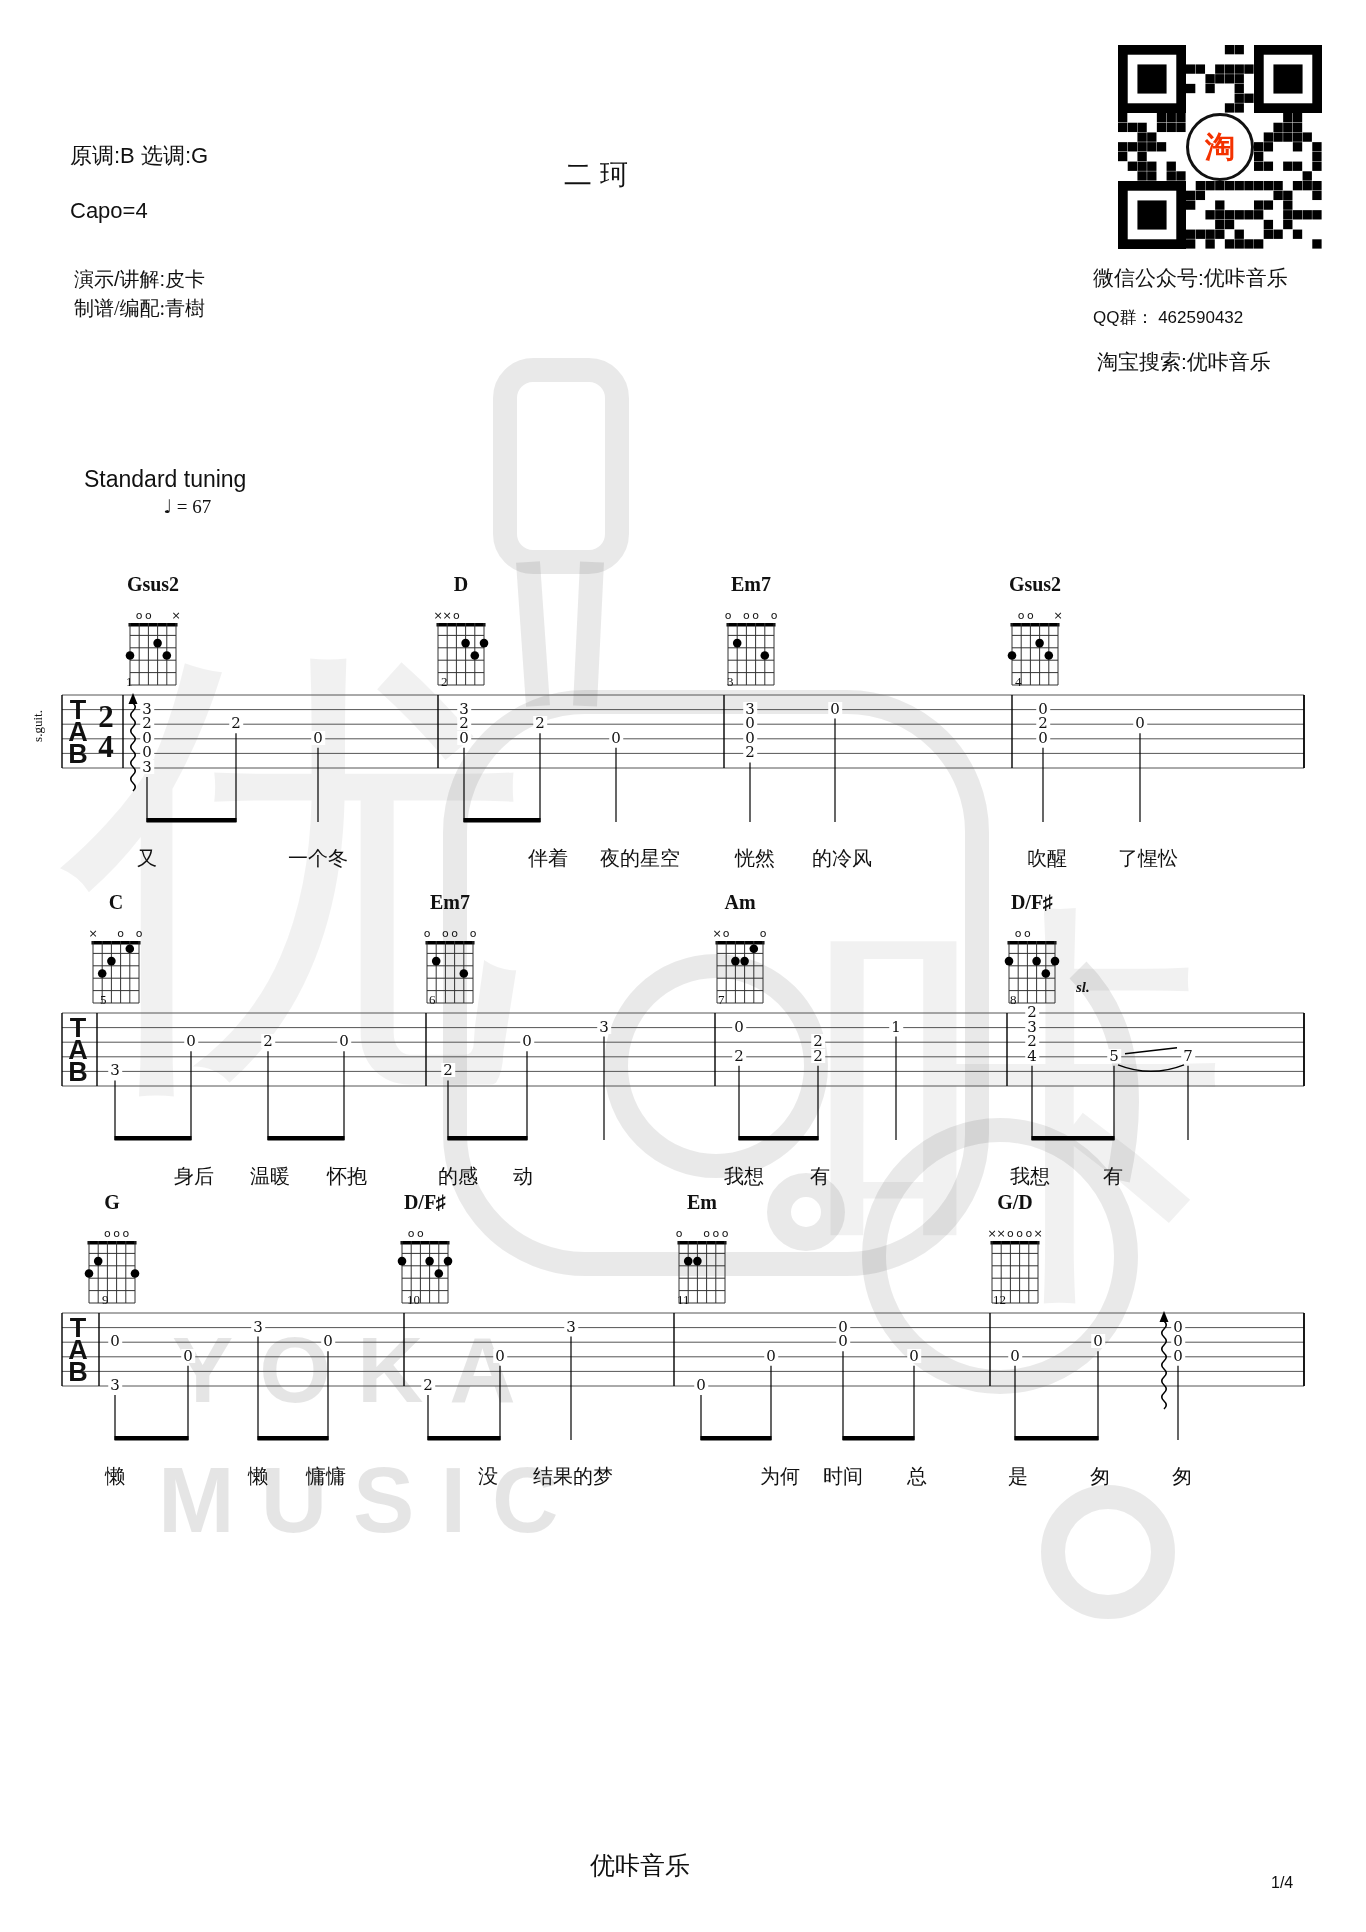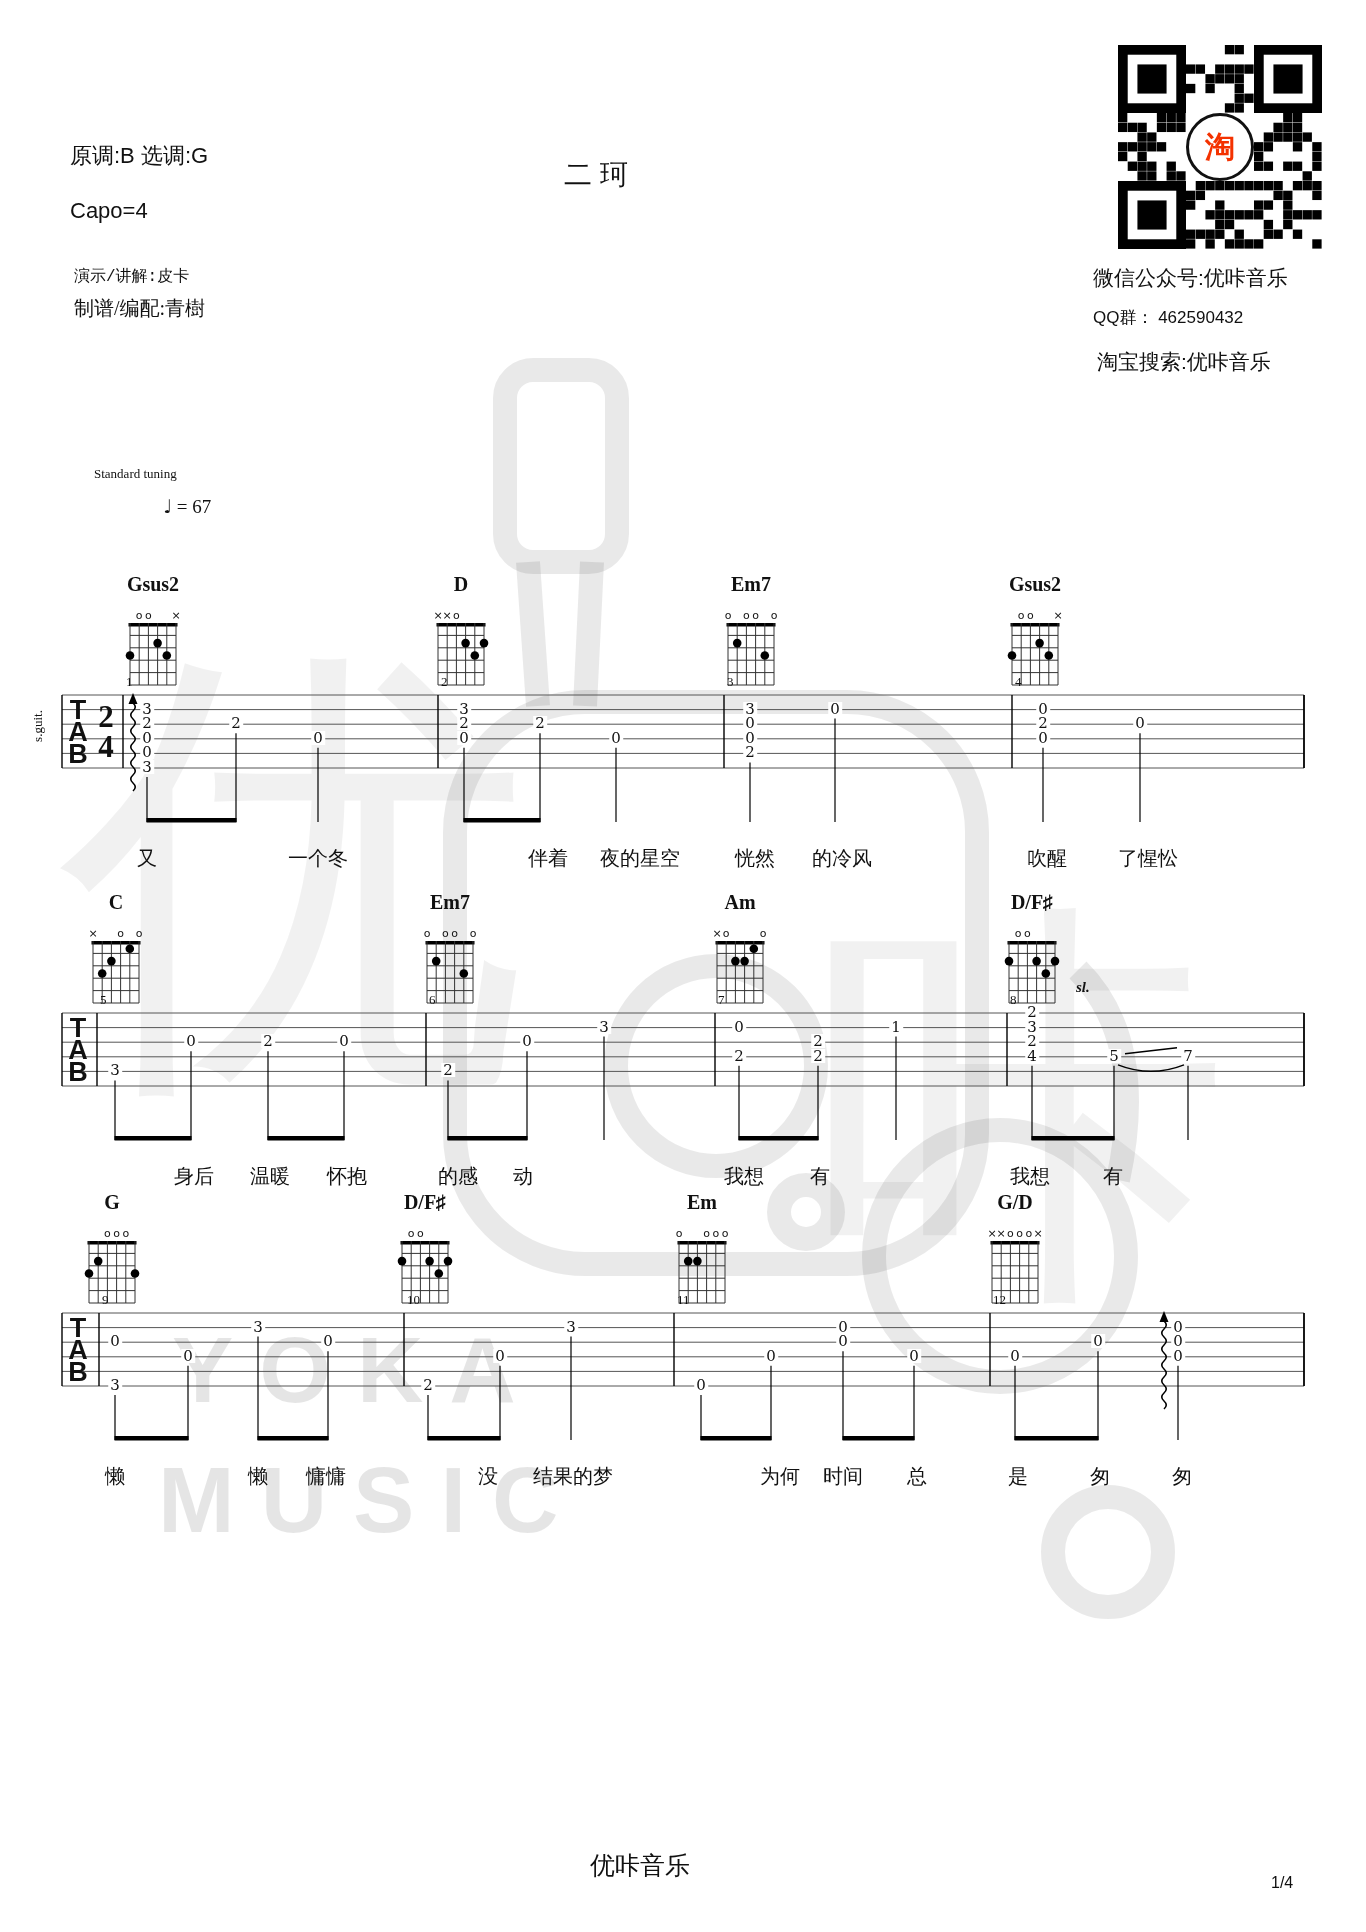--- a/index.html
+++ b/index.html
@@ -11,26 +11,26 @@
   #score-svg{position:absolute;left:0;top:0;z-index:2;}
   #text-layer{position:absolute;left:0;top:0;width:100%;height:100%;z-index:3;}
   #hdr-layer{position:absolute;left:0;top:0;width:100%;height:100%;z-index:4;}
   .wm-text{position:absolute;color:rgba(0,0,0,0.10);font-weight:bold;letter-spacing:26px;
            font-size:92px;font-family:"Liberation Sans",sans-serif;}
   .wm-cjk{position:absolute;color:rgba(0,0,0,0.055);font-family:"Liberation Serif",serif;}
   #title{left:600px;top:66px;font-size:55px;font-weight:bold;letter-spacing:10px;}
   #artist{left:600px;top:156px;font-size:28px;letter-spacing:8px;}
   #keyline{left:70px;top:141px;font-size:22px;}
   #capo{left:70px;top:198px;font-size:22px;}
-  #credit1{left:74px;top:266px;font-size:16px;font-family:Liberation Mono, monospace;}
+  #credit1{left:74px;top:266px;font-size:20px;font-family:Liberation Sans, sans-serif;}
   #credit2{left:74px;top:295px;font-size:20px;font-family:"Liberation Serif",serif;}
   #wechat{left:1093px;top:264px;font-size:21px;}
   #qq{left:1093px;top:306px;font-size:17px;}
   #taobao{left:1097px;top:348px;font-size:21px;}
-  #tuning{left:94px;top:466px;font-size:13px;font-family:Liberation Serif, serif;}
+  #tuning{left:84px;top:466px;font-size:23px;font-family:Liberation Sans, sans-serif;}
   #tempo{left:163px;top:495px;font-size:19px;font-weight:normal;font-family:"Liberation Serif",serif;}
   #sguit{left:22px;top:718px;font-size:13px;font-family:"Liberation Serif",serif;transform:rotate(-90deg);}
   #footer1{left:640px;top:1794px;font-size:25px;}
   #footer2{left:640px;top:1849px;font-size:25px;}
   #pagenum{left:1271px;top:1874px;font-size:16px;}
   .fret{position:absolute;transform:translateX(-50%);font-family:"DejaVu Serif",serif;
         font-size:15px;line-height:14px;background:#fff;padding:0 2px;}
   .lyric{position:absolute;transform:translateX(-50%);font-size:20px;
          font-family:"Liberation Serif",serif;white-space:nowrap;}
   .bar-num{position:absolute;font-size:13px;font-family:"Liberation Serif",serif;}

